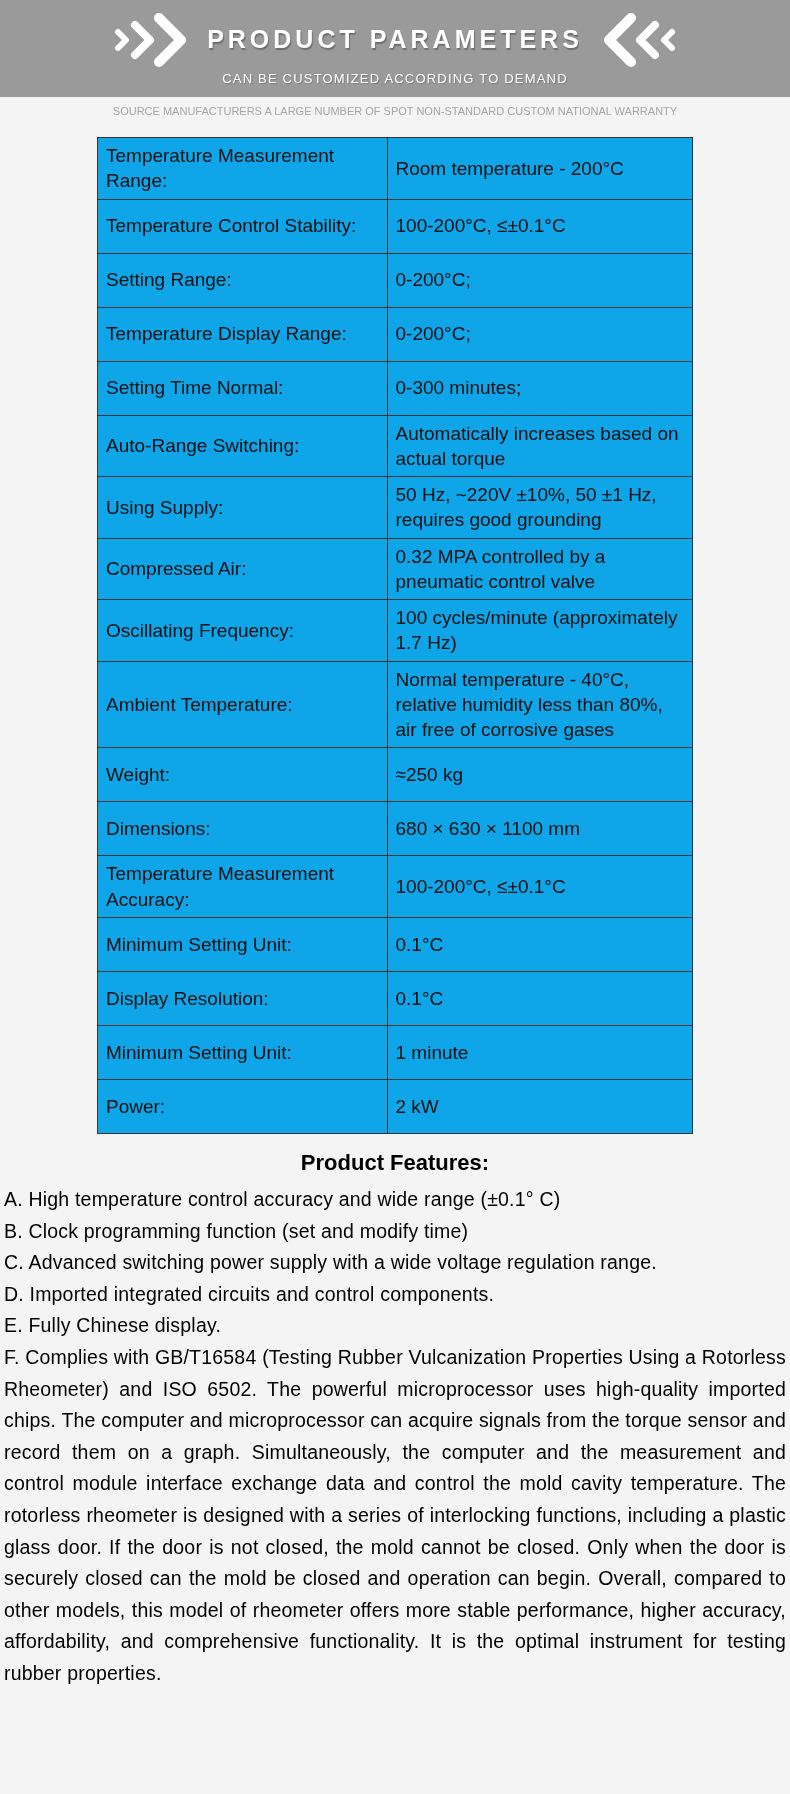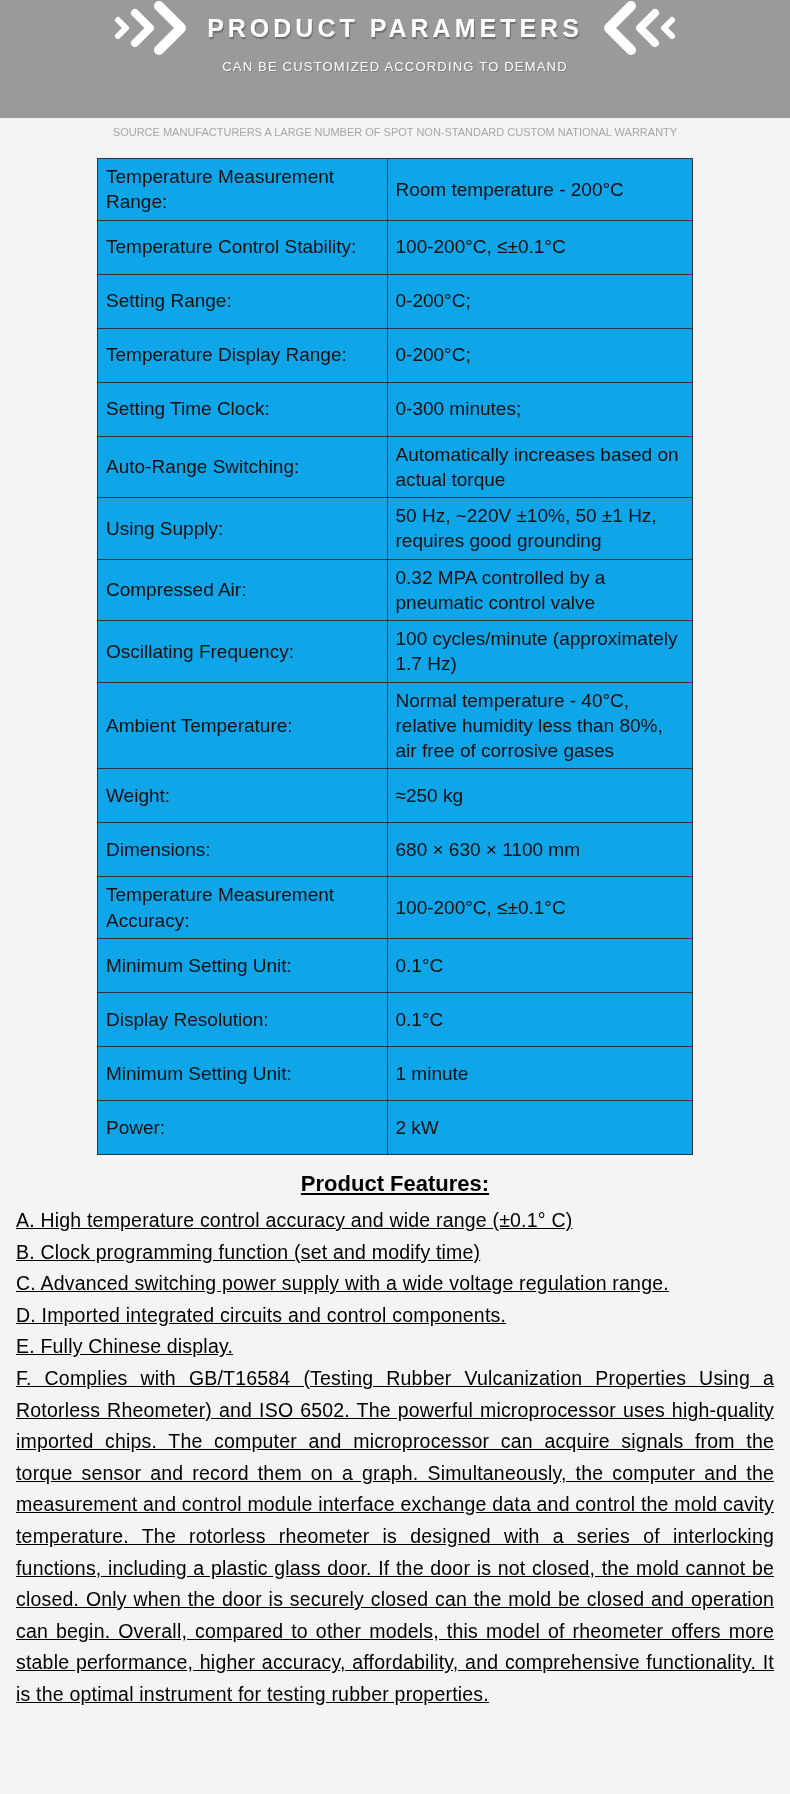--- a/index.html
+++ b/index.html
@@ -6,26 +6,26 @@
   html, body { width: 790px; }
   body {
     height: 1794px;
     background: var(--page_bg, #f4f4f4);
     font-family: "Liberation Sans", sans-serif;
     overflow: hidden;
   }
 
   
   .banner {
-    height: 118px;
+    height: 97px;
     background: var(--banner_bg, #9a9a9a);
     display: flex;
     flex-direction: column;
     align-items: center;
-    justify-content: flex-start;
+    justify-content: center;
   }
   .banner-row { display: flex; align-items: center; gap: 16px; }
   .banner-title {
     color: var(--banner_text, #fff);
     font-weight: bold;
     font-size: 25px;
     letter-spacing: 4px;
     white-space: nowrap;
     text-shadow: 1px 2px 1px rgba(0,0,0,0.28);
   }
@@ -62,21 +62,21 @@
     color: var(--text, #111);
     line-height: 1.33;
     padding: 5px 8px;
     height: 54px;
     vertical-align: middle;
   }
   .spec-table td.label { width: 290px; }
   .spec-table td.value { width: 306px; }
 
   
-  .features { padding: 16px 16px 0; text-decoration: underline; }
+  .features { padding: 16px 4px 0; }
   .features h2 {
     text-align: center;
     font-size: 22px;
     font-weight: bold;
     color: #000;
     margin-bottom: 8px;
   }
   #features-list p {
     font-size: 19.5px;
     line-height: 31.6px;
@@ -123,21 +123,21 @@
     <td class="label">Setting Range:</td>
     <td class="value">0-200°C;</td>
   </tr>
 
   <tr>
     <td class="label">Temperature Display Range:</td>
     <td class="value">0-200°C;</td>
   </tr>
 
   <tr>
-    <td class="label">Setting Time Clock:</td>
+    <td class="label">Setting Time Normal:</td>
     <td class="value">0-300 minutes;</td>
   </tr>
 
   <tr>
     <td class="label">Auto-Range Switching:</td>
     <td class="value">Automatically increases based on actual torque</td>
   </tr>
 
   <tr>
     <td class="label">Using Supply:</td>

